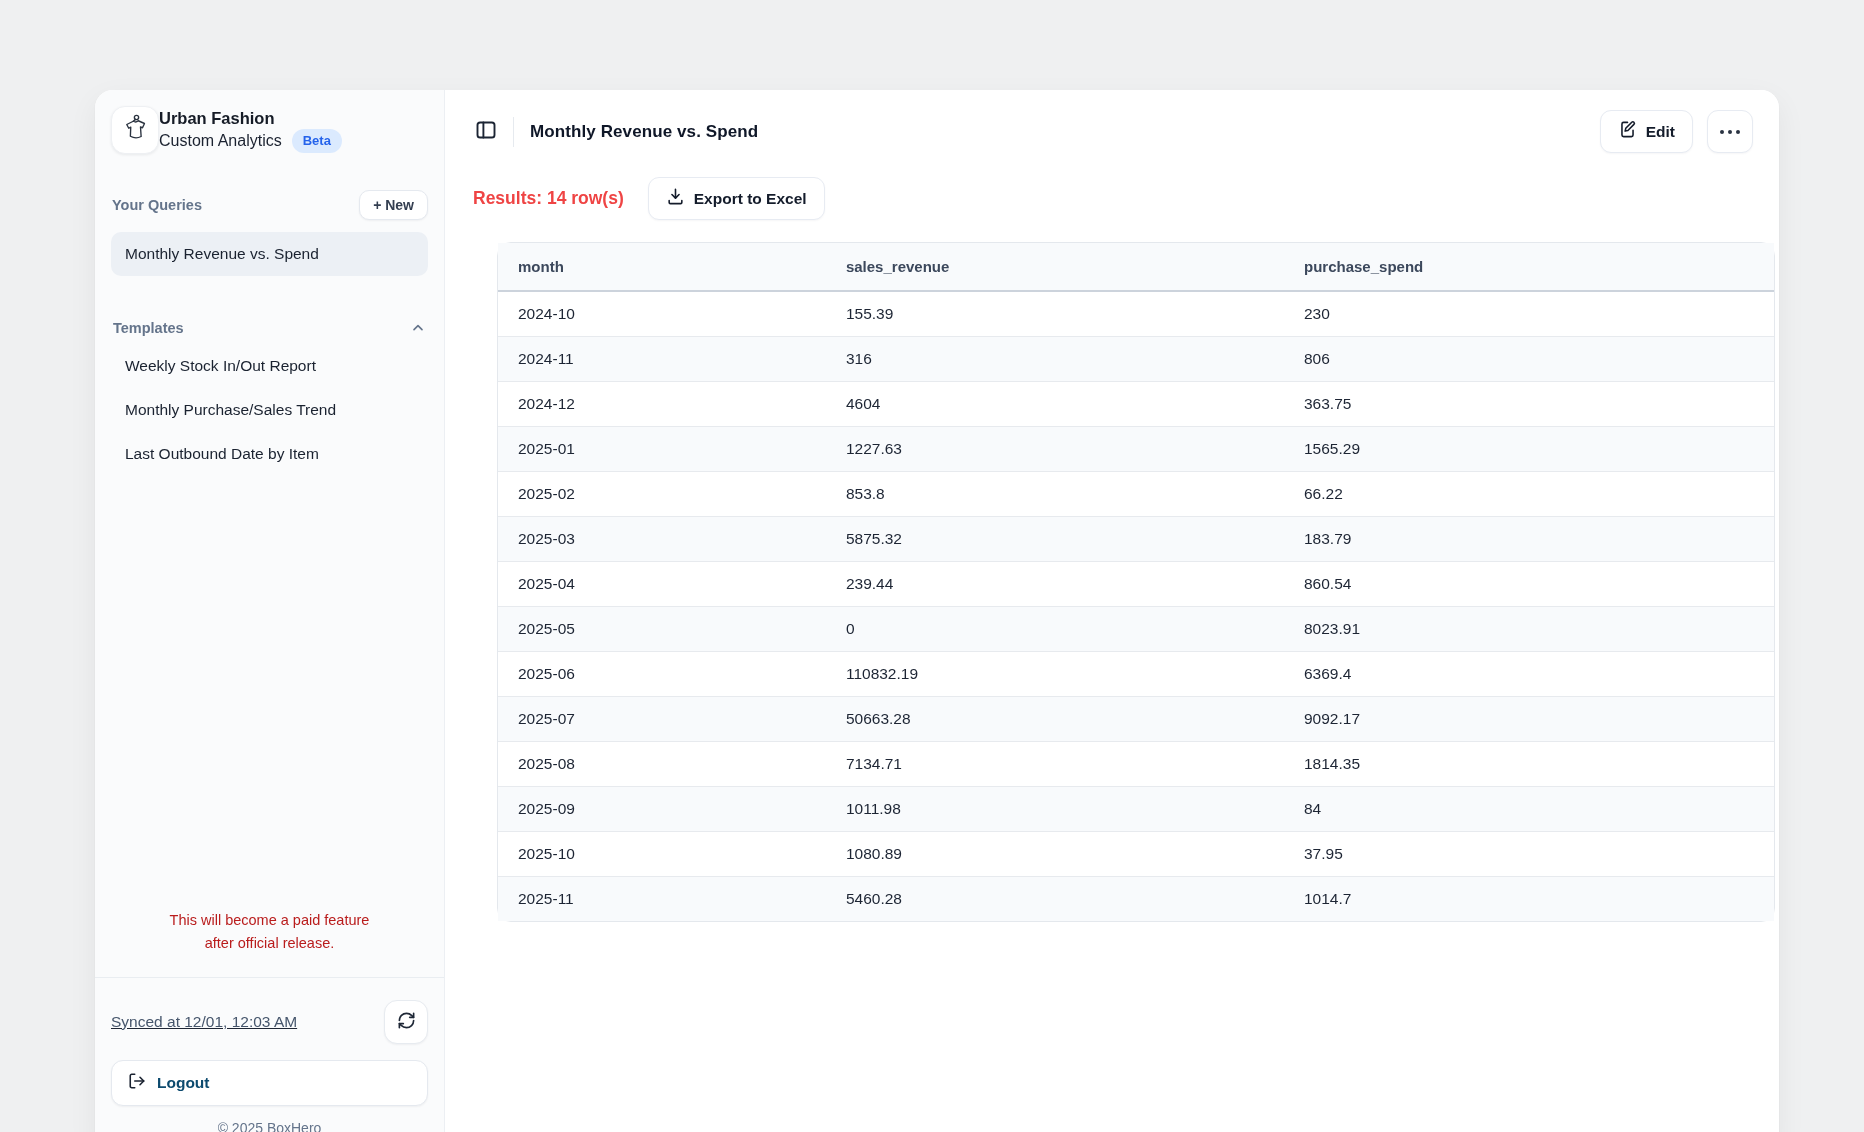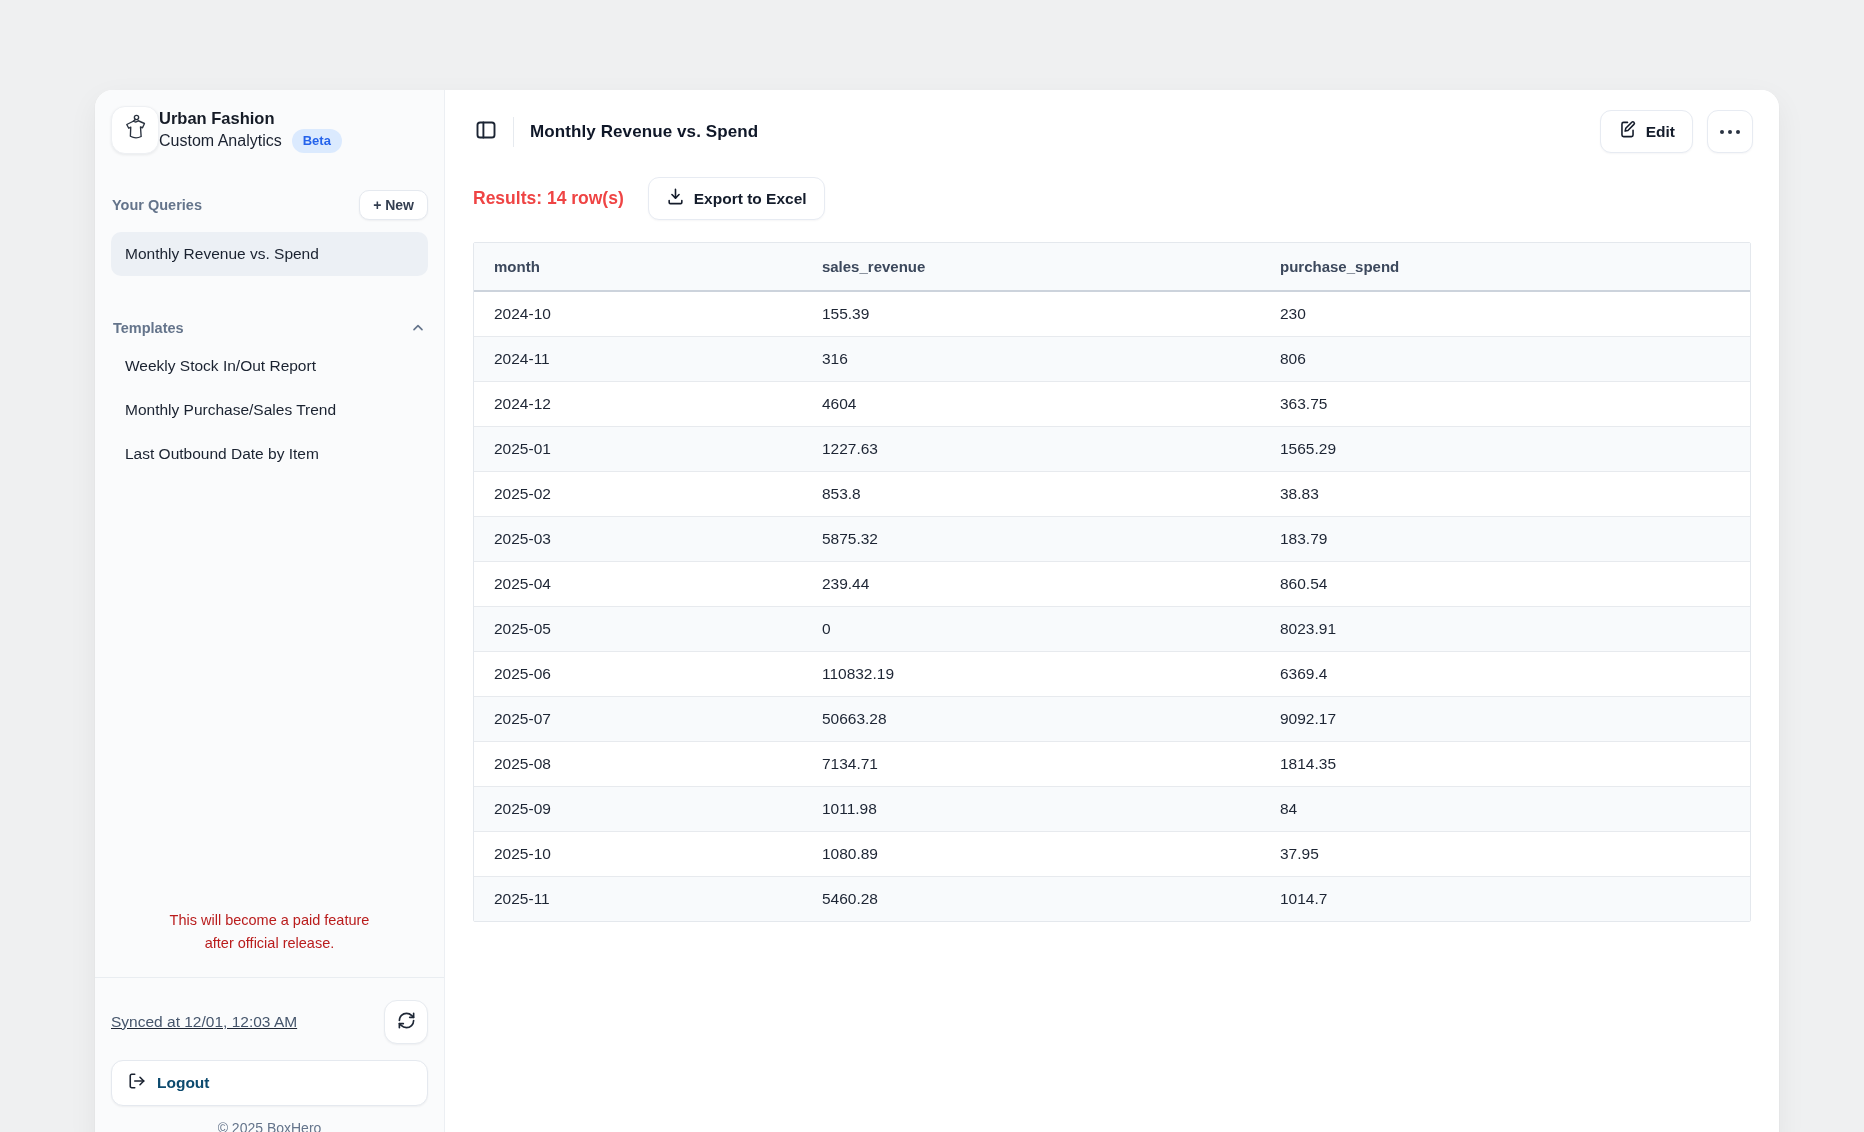--- a/index.html
+++ b/index.html
@@ -123,22 +123,22 @@
   .btn svg { width:19px; height:19px; }
   .more-btn { width:46px; justify-content:center; gap:4px; padding:0; }
   .more-btn .dot { width:4px; height:4px; border-radius:50%; background:#2a3342; }
 
   .results-row { display:flex; align-items:center; gap:24px; padding:14px 28px 6px; }
   .results-text { font-size:17.5px; font-weight:750; color:#ef4444; }
 
   .table-wrap { margin:16px 28px 0; }
   table.data-table {
     width:100%; border-collapse:separate; border-spacing:0;
-    border:1px solid #e4e8ed; border-radius:2px;
-    table-layout:fixed; font-size:15.5px;
+    border:1px solid #e4e8ed; border-radius:14px;
+    table-layout:fixed; font-size:15.5px;margin-left:24px;
   }
   .data-table col.c1 { width:25.7%; }
   .data-table col.c2 { width:35.9%; }
   .data-table col.c3 { width:38.4%; }
   .data-table th {
     background:#f8fafc; text-align:left;
     font-size:15px; font-weight:650; color:#3c485c;
     padding:15px 20px; border-bottom:2px solid #ccd3dc;
   }
   .data-table td {
@@ -311,21 +311,21 @@
               <td>363.75</td>
             </tr>
             <tr>
               <td>2025-01</td>
               <td>1227.63</td>
               <td>1565.29</td>
             </tr>
             <tr>
               <td>2025-02</td>
               <td>853.8</td>
-              <td>38.83</td>
+              <td>66.22</td>
             </tr>
             <tr>
               <td>2025-03</td>
               <td>5875.32</td>
               <td>183.79</td>
             </tr>
             <tr>
               <td>2025-04</td>
               <td>239.44</td>
               <td>860.54</td>

